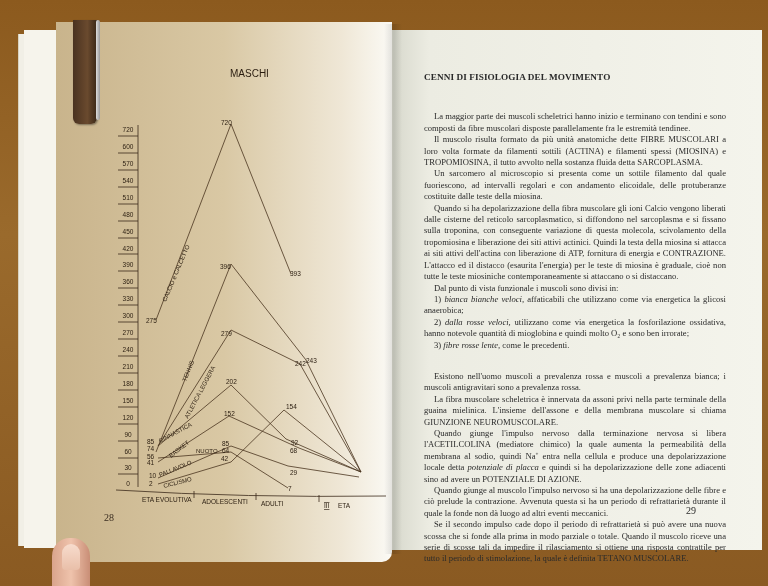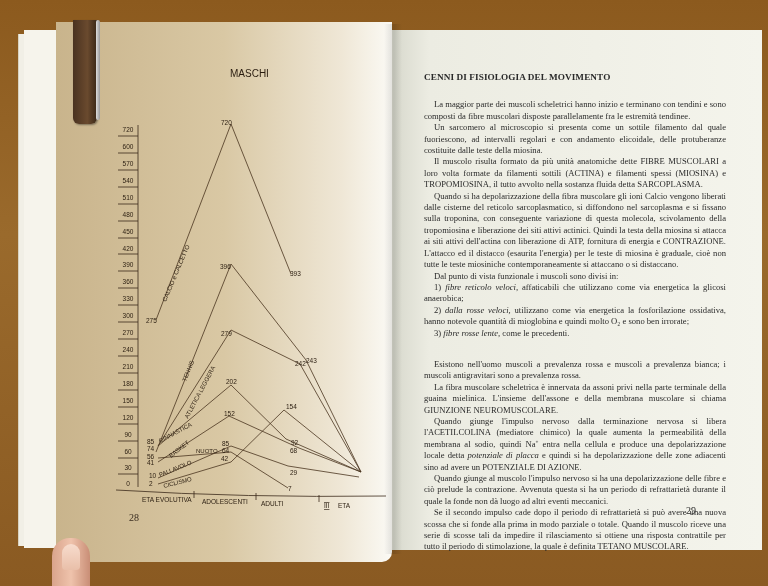--- a/index.html
+++ b/index.html
@@ -9,24 +9,24 @@
   .page-stack2{position:absolute;left:24px;top:30px;width:60px;height:518px;background:#f6f4ec;}
   .left-page{position:absolute;left:56px;top:22px;width:336px;height:540px;background:linear-gradient(90deg,#c9b48c 0%,#d9c8a4 50%,#efe7d6 85%,#fbfaf5 100%);border-radius:0 0 10px 0;}
   .right-page{position:absolute;left:392px;top:30px;width:370px;height:520px;background:linear-gradient(90deg,#d7d8cc 0%,#ecece2 10%,#f4f4ec 100%);}
   .gutter{position:absolute;left:384px;top:24px;width:18px;height:530px;background:linear-gradient(90deg,rgba(0,0,0,0) 0%,rgba(0,0,0,0.12) 55%,rgba(0,0,0,0) 100%);}
   .bookmark{position:absolute;left:73px;top:20px;width:24px;height:104px;background:linear-gradient(90deg,#4a3220,#6a4a2e 60%,#3a2818);border-radius:0 0 6px 6px;box-shadow:1px 1px 2px rgba(0,0,0,0.4);}
   .bookmark::after{content:"";position:absolute;right:-3px;top:0;width:4px;height:100px;background:linear-gradient(90deg,#ddd,#999);border-radius:2px;}
   .finger{position:absolute;left:52px;top:538px;width:38px;height:60px;background:linear-gradient(90deg,#d9a48c,#efc3ac 50%,#c98e76);border-radius:18px 18px 4px 4px;}
   .finger-nail{position:absolute;left:62px;top:544px;width:18px;height:26px;background:linear-gradient(#f7dccd,#e9bfa9);border-radius:9px 9px 4px 4px;}
   .chart-svg{position:absolute;left:56px;top:22px;}
   .chart-title{position:absolute;left:230px;top:68px;font-family:"Liberation Sans",sans-serif;font-size:10px;color:#2a1d10;}
-  .page-num-left{position:absolute;left:129px;top:512px;font-size:10px;color:#3a2d20;}
+  .page-num-left{position:absolute;left:104px;top:512px;font-size:10px;color:#3a2d20;}
   .page-num-right{position:absolute;left:686px;top:505px;font-size:10px;color:#2a2a2a;}
   .text-col{position:absolute;left:424px;top:72px;width:302px;color:#2a2a2a;font-size:8.6px;line-height:11.4px;text-align:justify;}
-  .section-title{font-weight:bold;font-size:9.2px;letter-spacing:0.1px;margin-bottom:16px;}
+  .section-title{font-weight:bold;font-size:9.2px;letter-spacing:0.1px;margin-bottom:28px;}
   .para{text-indent:10px;margin:0;font-family:Liberation Serif, serif;}
   .para.gap{margin-top:20px;}
   .item{text-indent:10px;margin:0;}
   i{font-style:italic;}
 </style>
 </head>
 <body>
 
 <div class="table-bg"></div>
 <div class="page-stack"></div>
@@ -147,25 +147,25 @@
     <text transform="translate(104,455) rotate(-22)">PALLAVOLO</text>
     <text transform="translate(108,466) rotate(-14)">CICLISMO</text>
   </g>
 </svg>
 
 <div class="page-num-left">28</div>
 
 <div class="text-col">
   <div class="section-title">CENNI DI FISIOLOGIA DEL MOVIMENTO</div>
   <p class="para">La maggior parte dei muscoli scheletrici hanno inizio e terminano con tendini e sono composti da fibre muscolari disposte parallelamente fra le estremità tendinee.</p>
+  <p class="para">Il muscolo risulta formato da più unità anatomiche dette FIBRE MUSCOLARI a loro volta formate da filamenti sottili (ACTINA) e filamenti spessi (MIOSINA) e TROPOMIOSINA, il tutto avvolto nella sostanza fluida detta SARCOPLASMA.</p>
   <p class="para">Un sarcomero al microscopio si presenta come un sottile filamento dal quale fuoriescono, ad intervalli regolari e con andamento elicoidale, delle protuberanze costituite dalle teste della miosina.</p>
-  <p class="para">Il muscolo risulta formato da più unità anatomiche dette FIBRE MUSCOLARI a loro volta formate da filamenti sottili (ACTINA) e filamenti spessi (MIOSINA) e TROPOMIOSINA, il tutto avvolto nella sostanza fluida detta SARCOPLASMA.</p>
   <p class="para">Quando si ha depolarizzazione della fibra muscolare gli ioni Calcio vengono liberati dalle cisterne del reticolo sarcoplasmatico, si diffondono nel sarcoplasma e si fissano sulla troponina, con conseguente variazione di questa molecola, scivolamento della tropomiosina e liberazione dei siti attivi actinici. Quindi la testa della miosina si attacca ai siti attivi dell'actina con liberazione di ATP, fornitura di energia e CONTRAZIONE. L'attacco ed il distacco (esaurita l'energia) per le teste di miosina è graduale, cioè non tutte le teste miosiniche contemporaneamente si attaccano o si distaccano.</p>
   <p class="para">Dal punto di vista funzionale i muscoli sono divisi in:</p>
-  <p class="item gap"><span>1)</span> <i>fibre reticolo veloci,</i><span> affaticabili che utilizzano come via energetica la glicosi anaerobica;</span></p>
+  <p class="item gap"><span>1)</span> <i>bianca bianche veloci,</i><span> affaticabili che utilizzano come via energetica la glicosi anaerobica;</span></p>
   <p class="item"><span>2)</span> <i>dalla rosse veloci,</i><span> utilizzano come via energetica la fosforilazione ossidativa, hanno notevole quantità di mioglobina e quindi molto O₂ e sono ben irrorate;</span></p>
   <p class="item"><span>3)</span> <i>fibre rosse lente,</i><span> come le precedenti.</span></p>
   <p class="para gap">Esistono nell'uomo muscoli a prevalenza rossa e muscoli a prevalenza bianca; i muscoli antigravitari sono a prevalenza rossa.</p>
   <p class="para">La fibra muscolare scheletrica è innervata da assoni privi nella parte terminale della guaina mielinica. L'insieme dell'assone e della membrana muscolare si chiama GIUNZIONE NEUROMUSCOLARE.</p>
   <p class="para"><span>Quando giunge l'impulso nervoso dalla terminazione nervosa si libera l'ACETILCOLINA (mediatore chimico) la quale aumenta la permeabilità della membrana al sodio, quindi Na⁺ entra nella cellula e produce una depolarizzazione locale detta </span><i>potenziale di placca</i><span> e quindi si ha depolarizzazione delle zone adiacenti sino ad avere un POTENZIALE DI AZIONE.</span></p>
   <p class="para">Quando giunge al muscolo l'impulso nervoso si ha una depolarizzazione delle fibre e ciò prelude la contrazione. Avvenuta questa si ha un periodo di refrattarietà durante il quale la fonde non dà luogo ad altri eventi meccanici.</p>
   <p class="para">Se il secondo impulso cade dopo il periodo di refrattarietà si può avere una nuova scossa che si fonde alla prima in modo parziale o totale. Quando il muscolo riceve una serie di scosse tali da impedire il rilasciamento si ottiene una risposta contrattile per tutto il periodo di stimolazione, la quale è definita TETANO MUSCOLARE.</p>
 </div>
 
 <div class="page-num-right">29</div>

